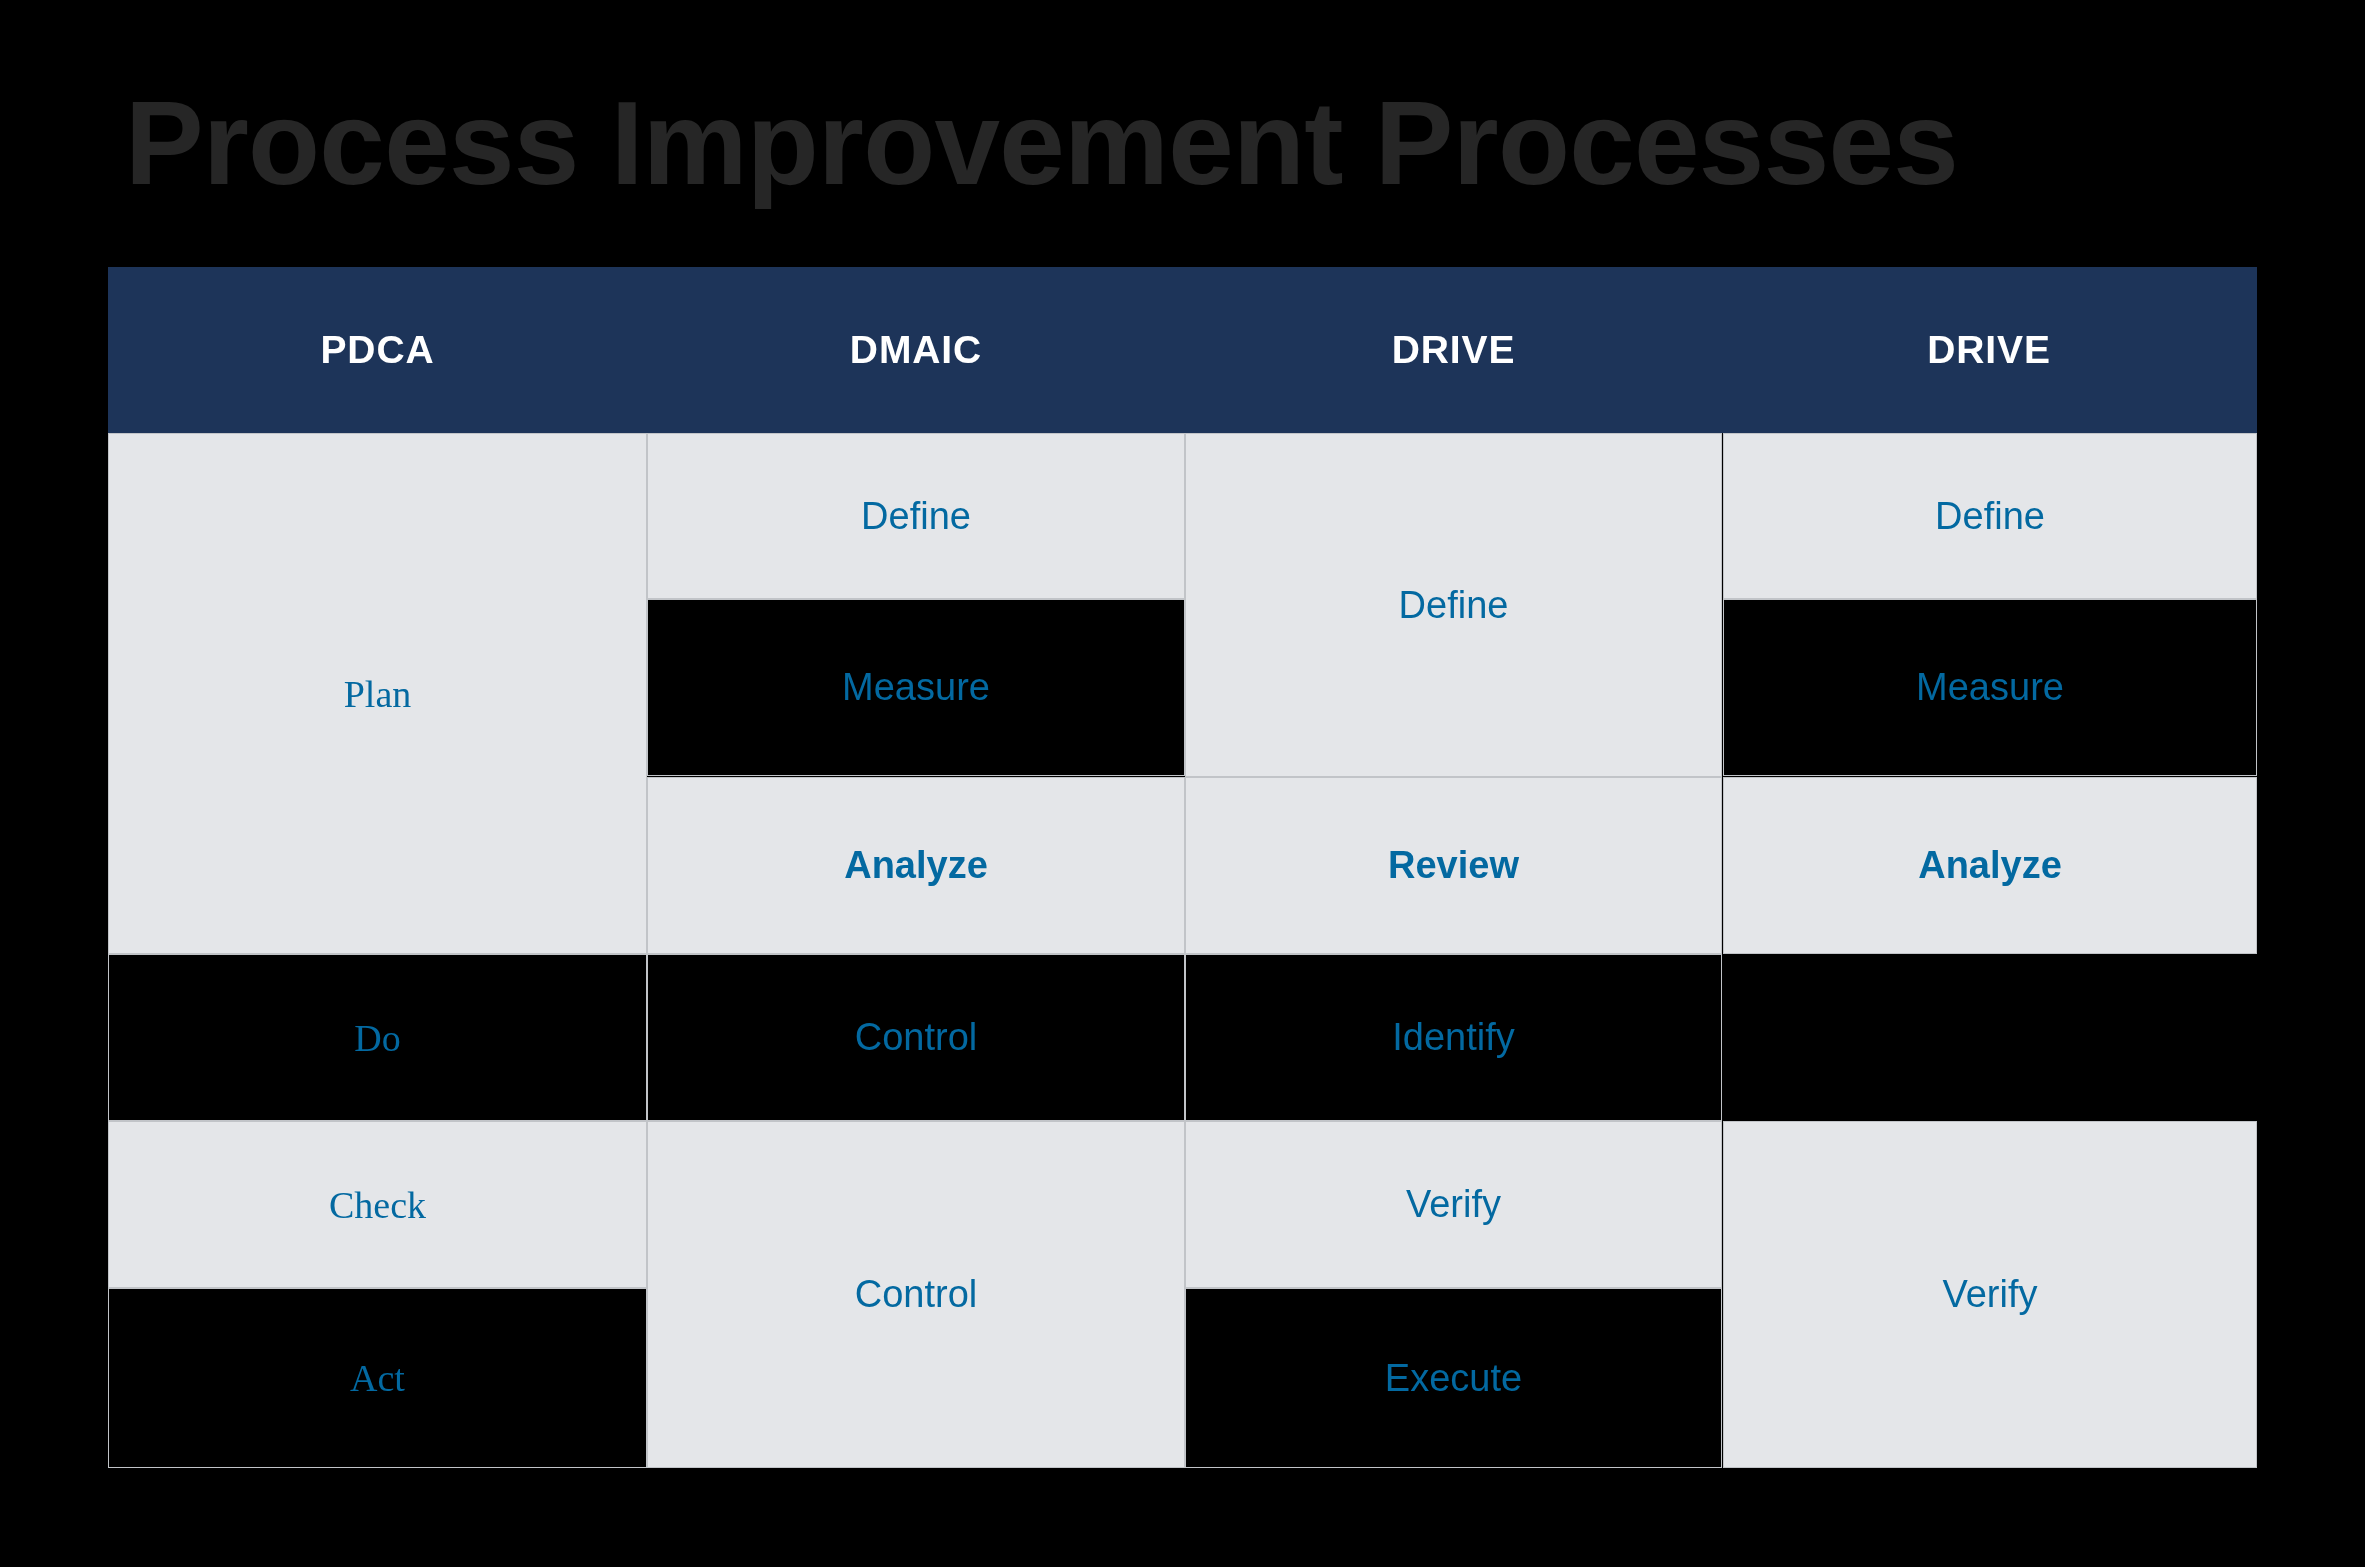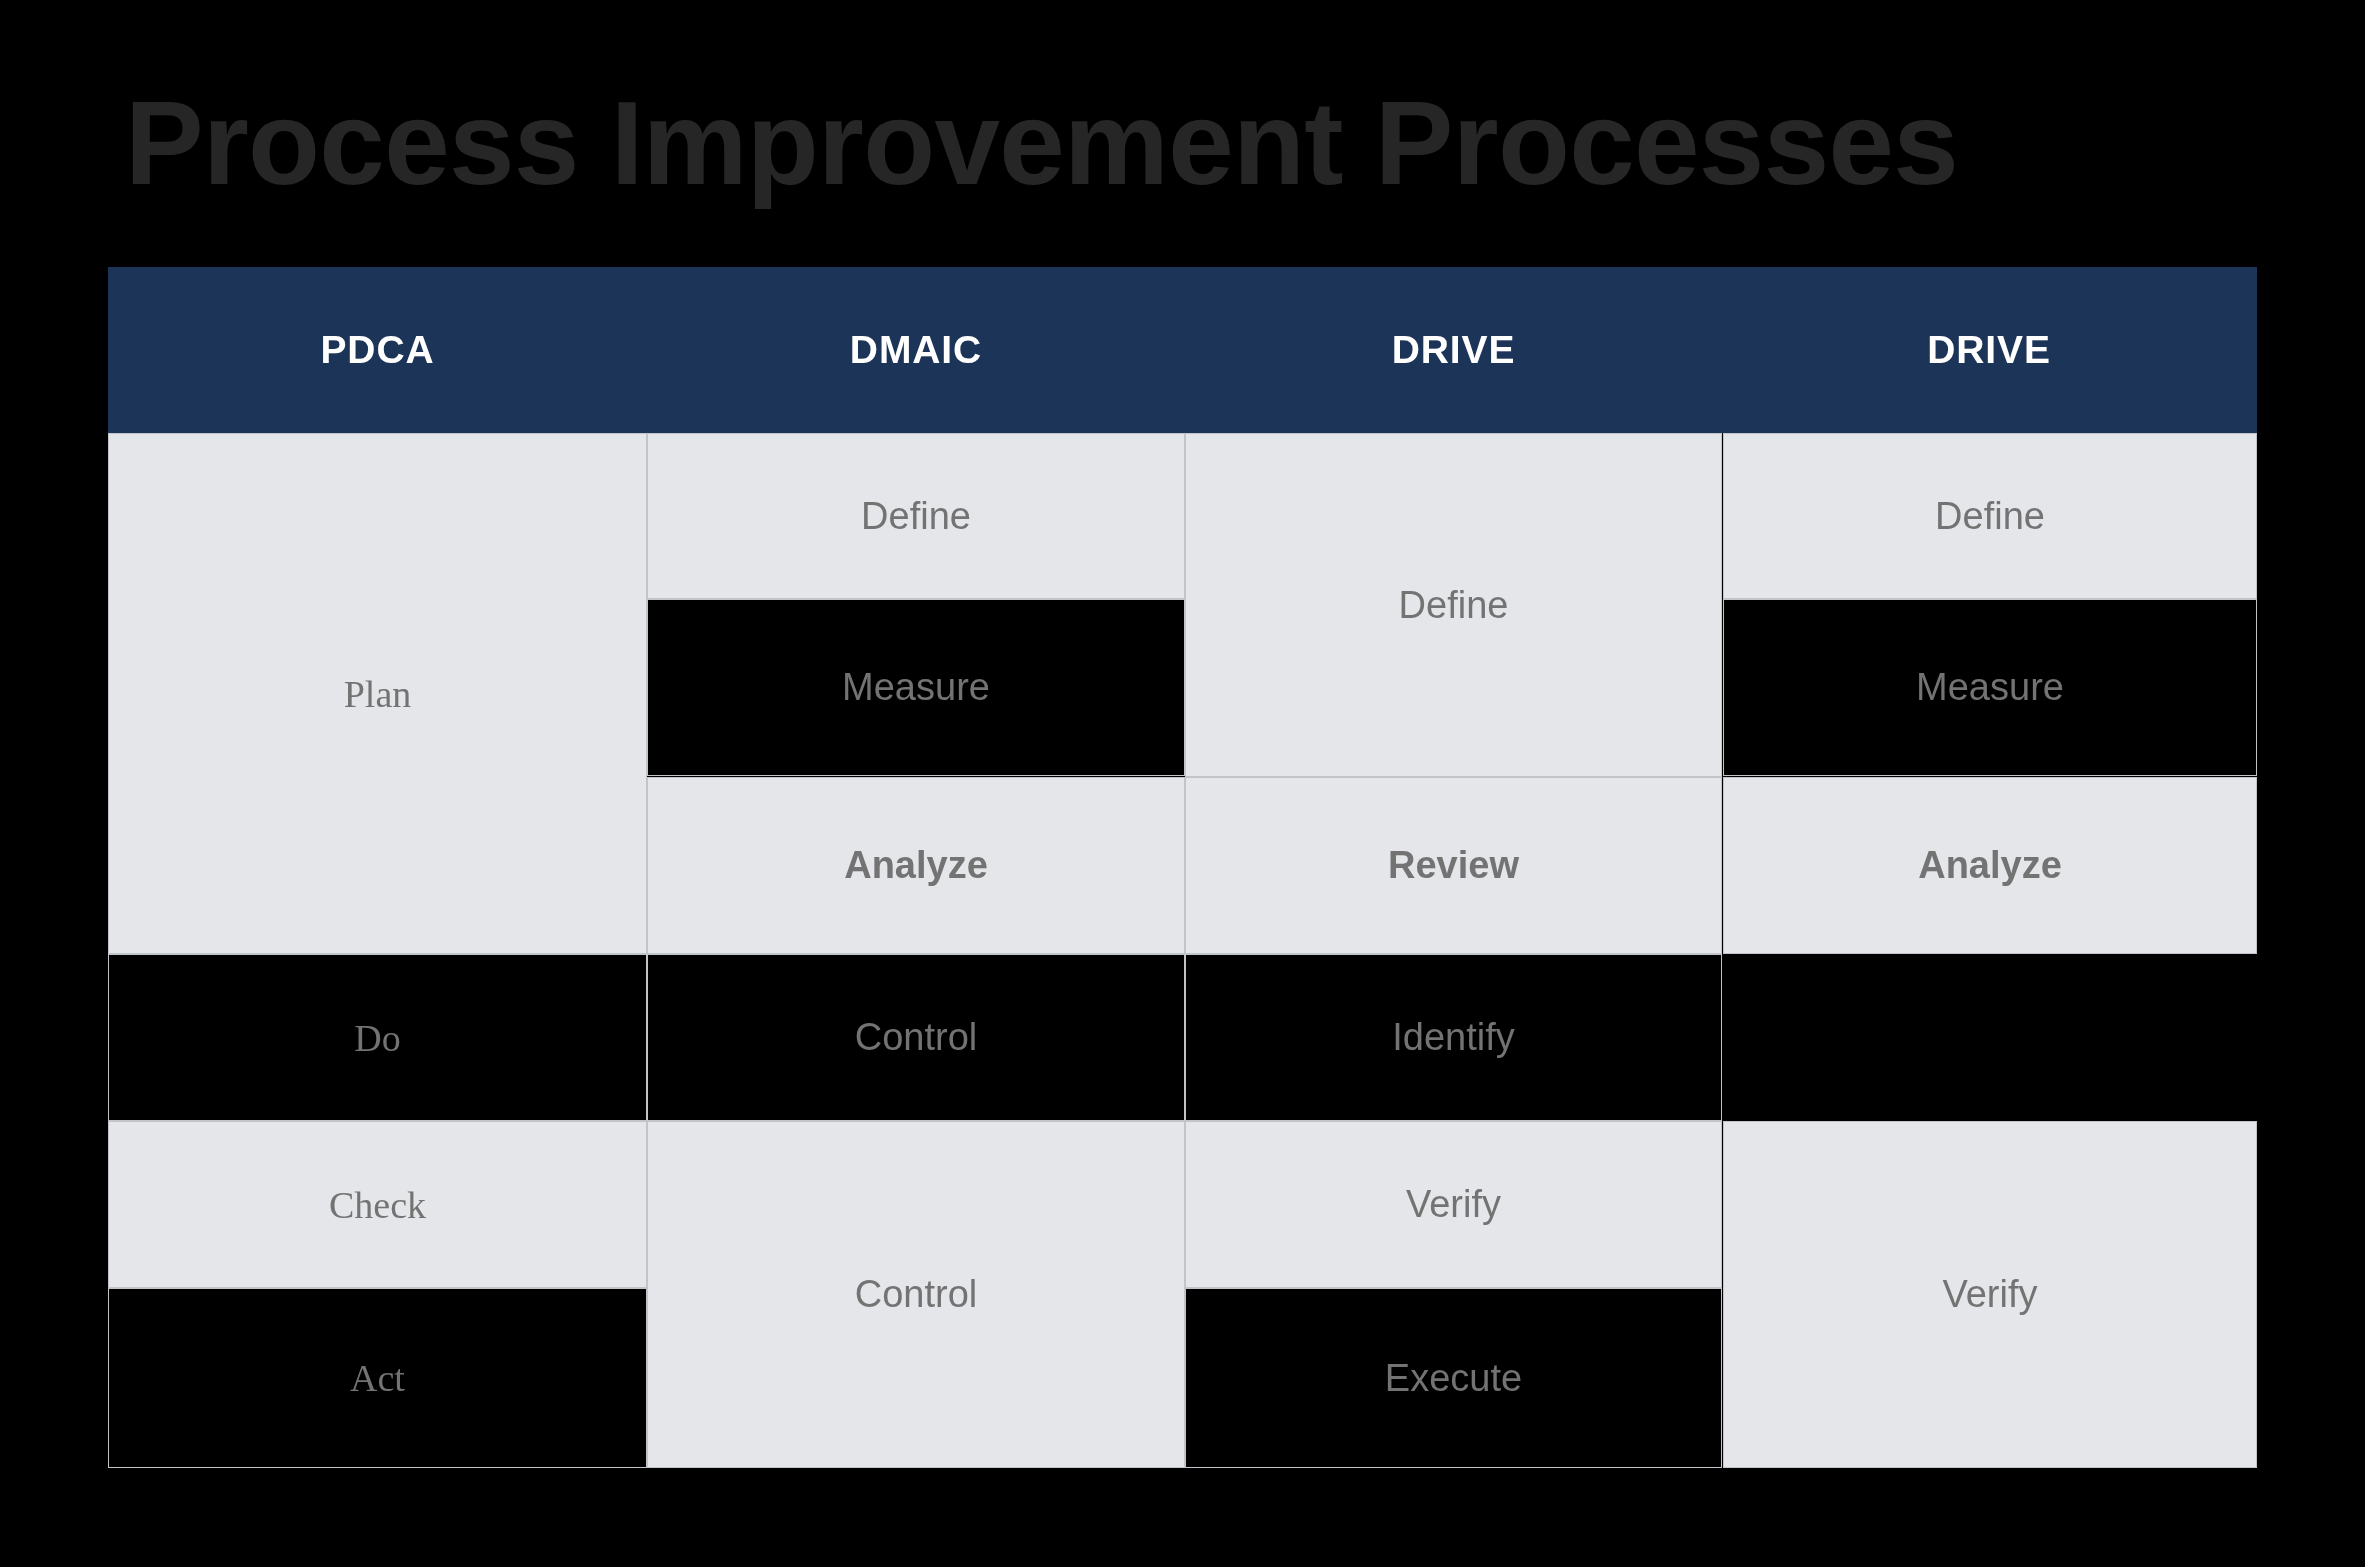--- a/index.html
+++ b/index.html
@@ -83,21 +83,21 @@
     width: 2149px;
     height: 1035px;
   }
 
   .cell {
     position: absolute;
     box-sizing: border-box;
     display: flex;
     align-items: center;
     justify-content: center;
-    color: #737373;
+    color: #0369a1;
     font-size: 38px;
     font-weight: 400;
     border: 1.4px solid #c1c4c8;
     overflow: hidden;
   }
   .cell.light { background: #e4e6e9; }
   .cell.dark  { background: #000000; border-color: #c1c4c8; }
 
   
   .col0 { left: 0px;    width: 539px; font-family: Liberation Serif, serif; }

